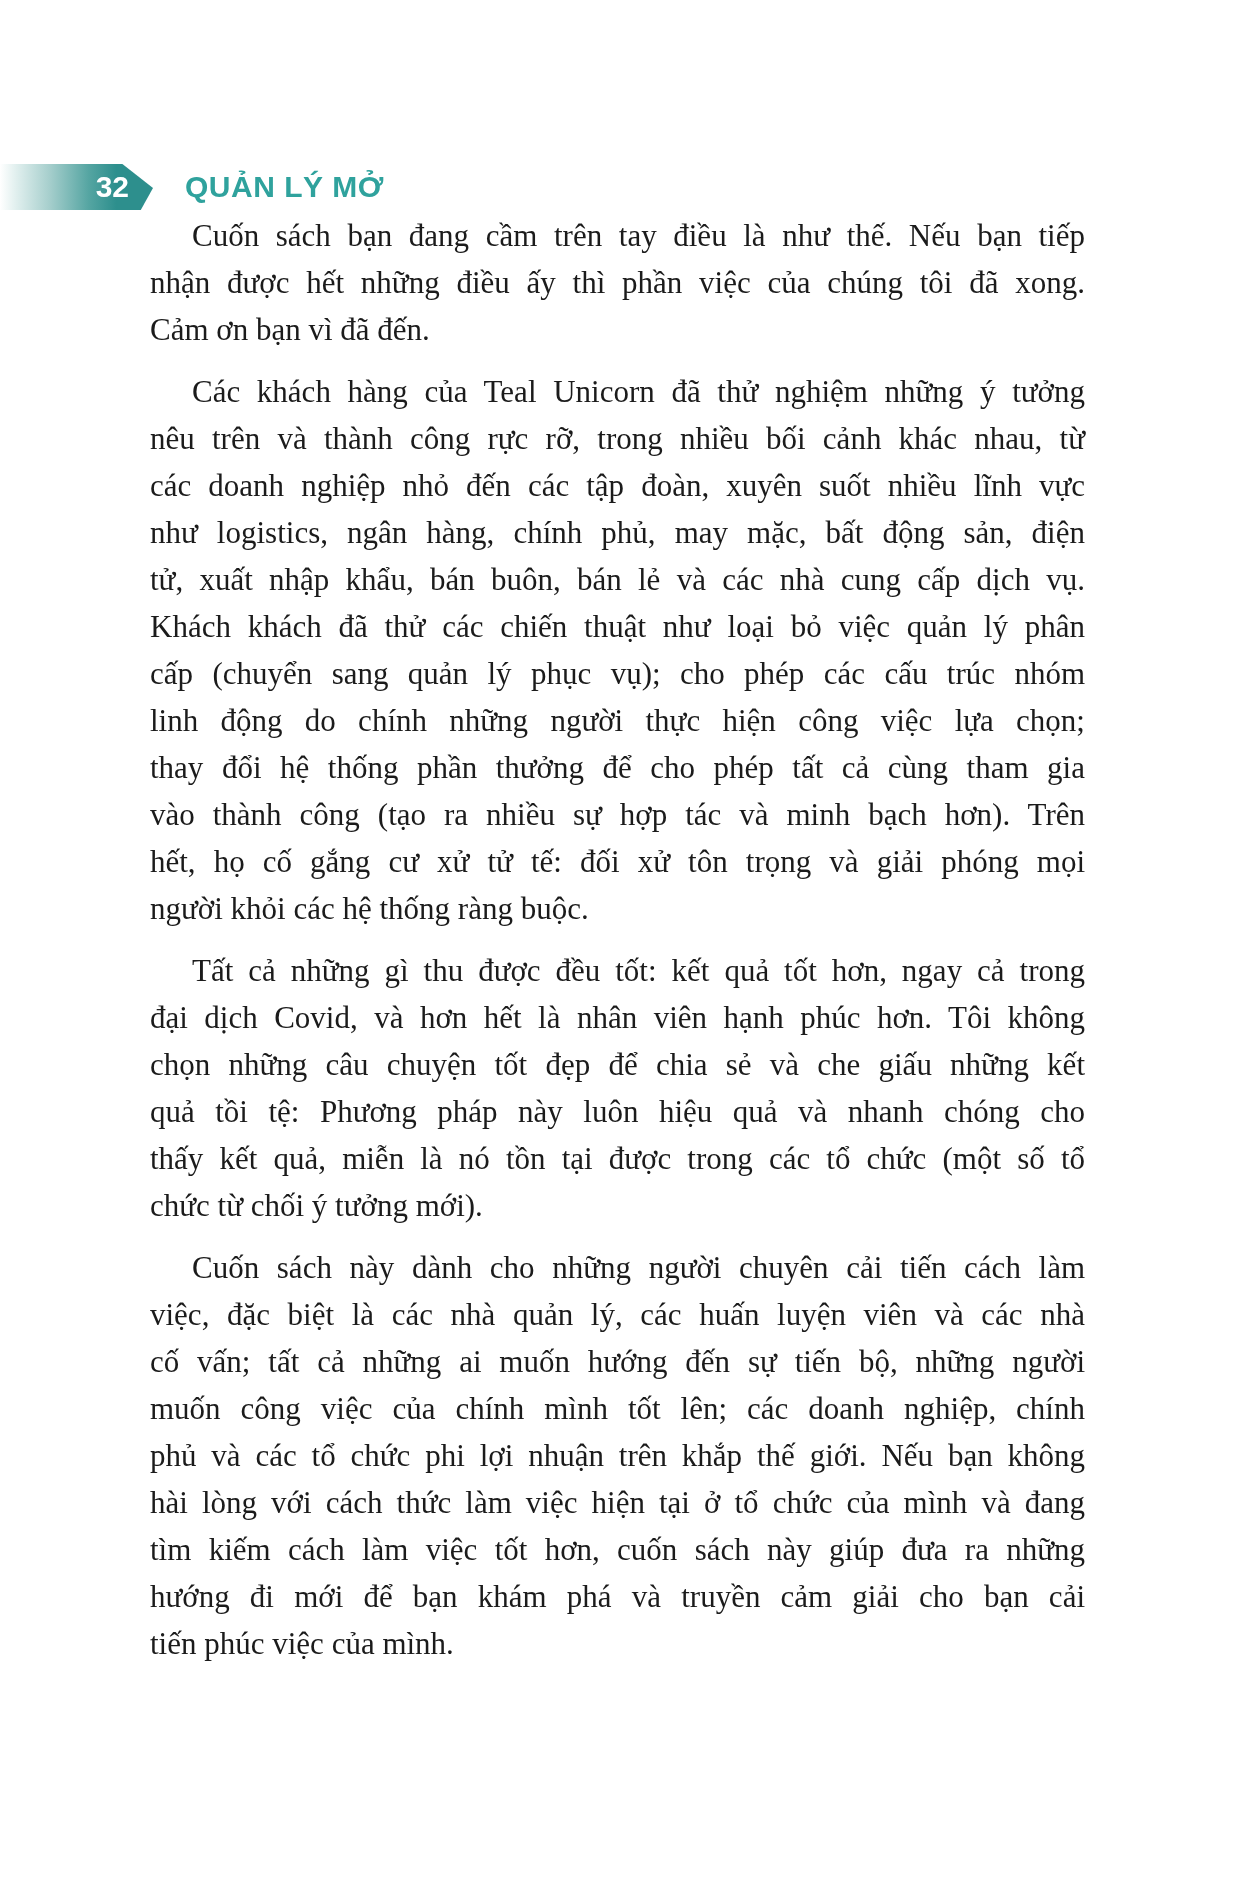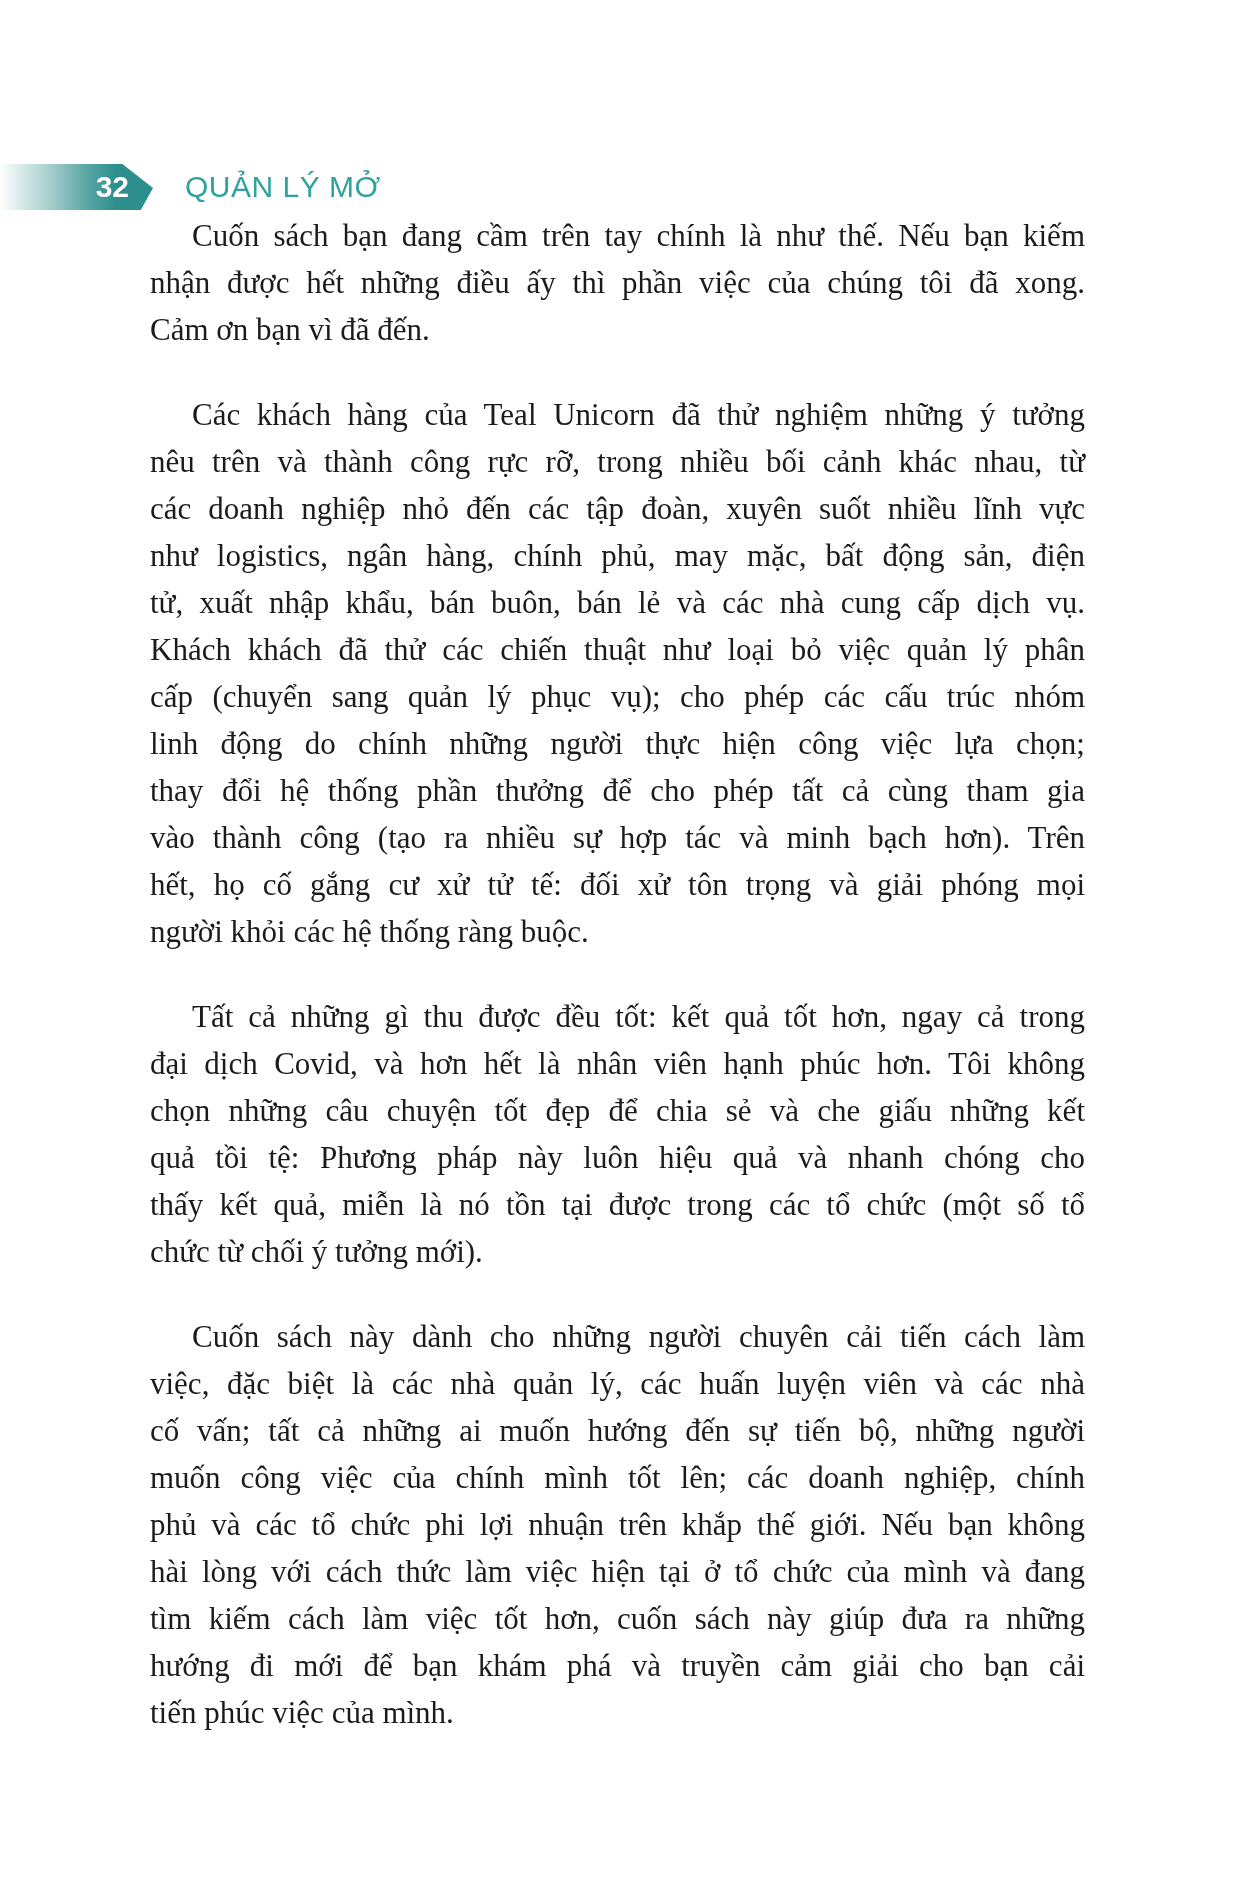--- a/index.html
+++ b/index.html
@@ -47,37 +47,37 @@
     font-size: 30px;
     color: #ffffff;
     line-height: 1;
   }
   .running-title {
     position: absolute;
     left: 185px;
     top: 50%;
     transform: translateY(-50%);
     font-family: "Liberation Sans", sans-serif;
-    font-weight: normal;
+    font-weight: bold;
     font-size: 30px;
     letter-spacing: 0.5px;
     color: var(--title-color, #2FA29D);
     white-space: nowrap;
   }
   .body-text {
     position: absolute;
     left: 150px;
     top: 212px;
     width: 935px;
     font-size: 31px;
     line-height: 47px;
     color: var(--text-color, #1b1b1b);
   }
   .para { margin: 0; }
-  .para + .para { margin-top: 38px; }
+  .para + .para { margin-top: 15px; }
   .line {
     text-align: justify;
     text-align-last: justify;
   }
   .line.last { text-align-last: left; }
   .para .line.first { text-indent: 42px; }
 </style>
 </head>
 <body>
 
@@ -85,21 +85,21 @@
 
   <div class="header">
     <div class="arrow-bar">
       <span class="page-number">32</span>
     </div>
     <span class="running-title">QUẢN LÝ MỞ</span>
   </div>
 
   <div class="body-text">
       <div class="para">
-        <div class="line first">Cuốn sách bạn đang cầm trên tay chính là như thế. Nếu bạn kiếm</div>
+        <div class="line first">Cuốn sách bạn đang cầm trên tay điều là như thế. Nếu bạn tiếp</div>
         <div class="line">nhận được hết những điều ấy thì phần việc của chúng tôi đã xong.</div>
         <div class="line last">Cảm ơn bạn vì đã đến.</div>
       </div>
       <div class="para">
         <div class="line first">Các khách hàng của Teal Unicorn đã thử nghiệm những ý tưởng</div>
         <div class="line">nêu trên và thành công rực rỡ, trong nhiều bối cảnh khác nhau, từ</div>
         <div class="line">các doanh nghiệp nhỏ đến các tập đoàn, xuyên suốt nhiều lĩnh vực</div>
         <div class="line">như logistics, ngân hàng, chính phủ, may mặc, bất động sản, điện</div>
         <div class="line">tử, xuất nhập khẩu, bán buôn, bán lẻ và các nhà cung cấp dịch vụ.</div>
         <div class="line">Khách khách đã thử các chiến thuật như loại bỏ việc quản lý phân</div>

